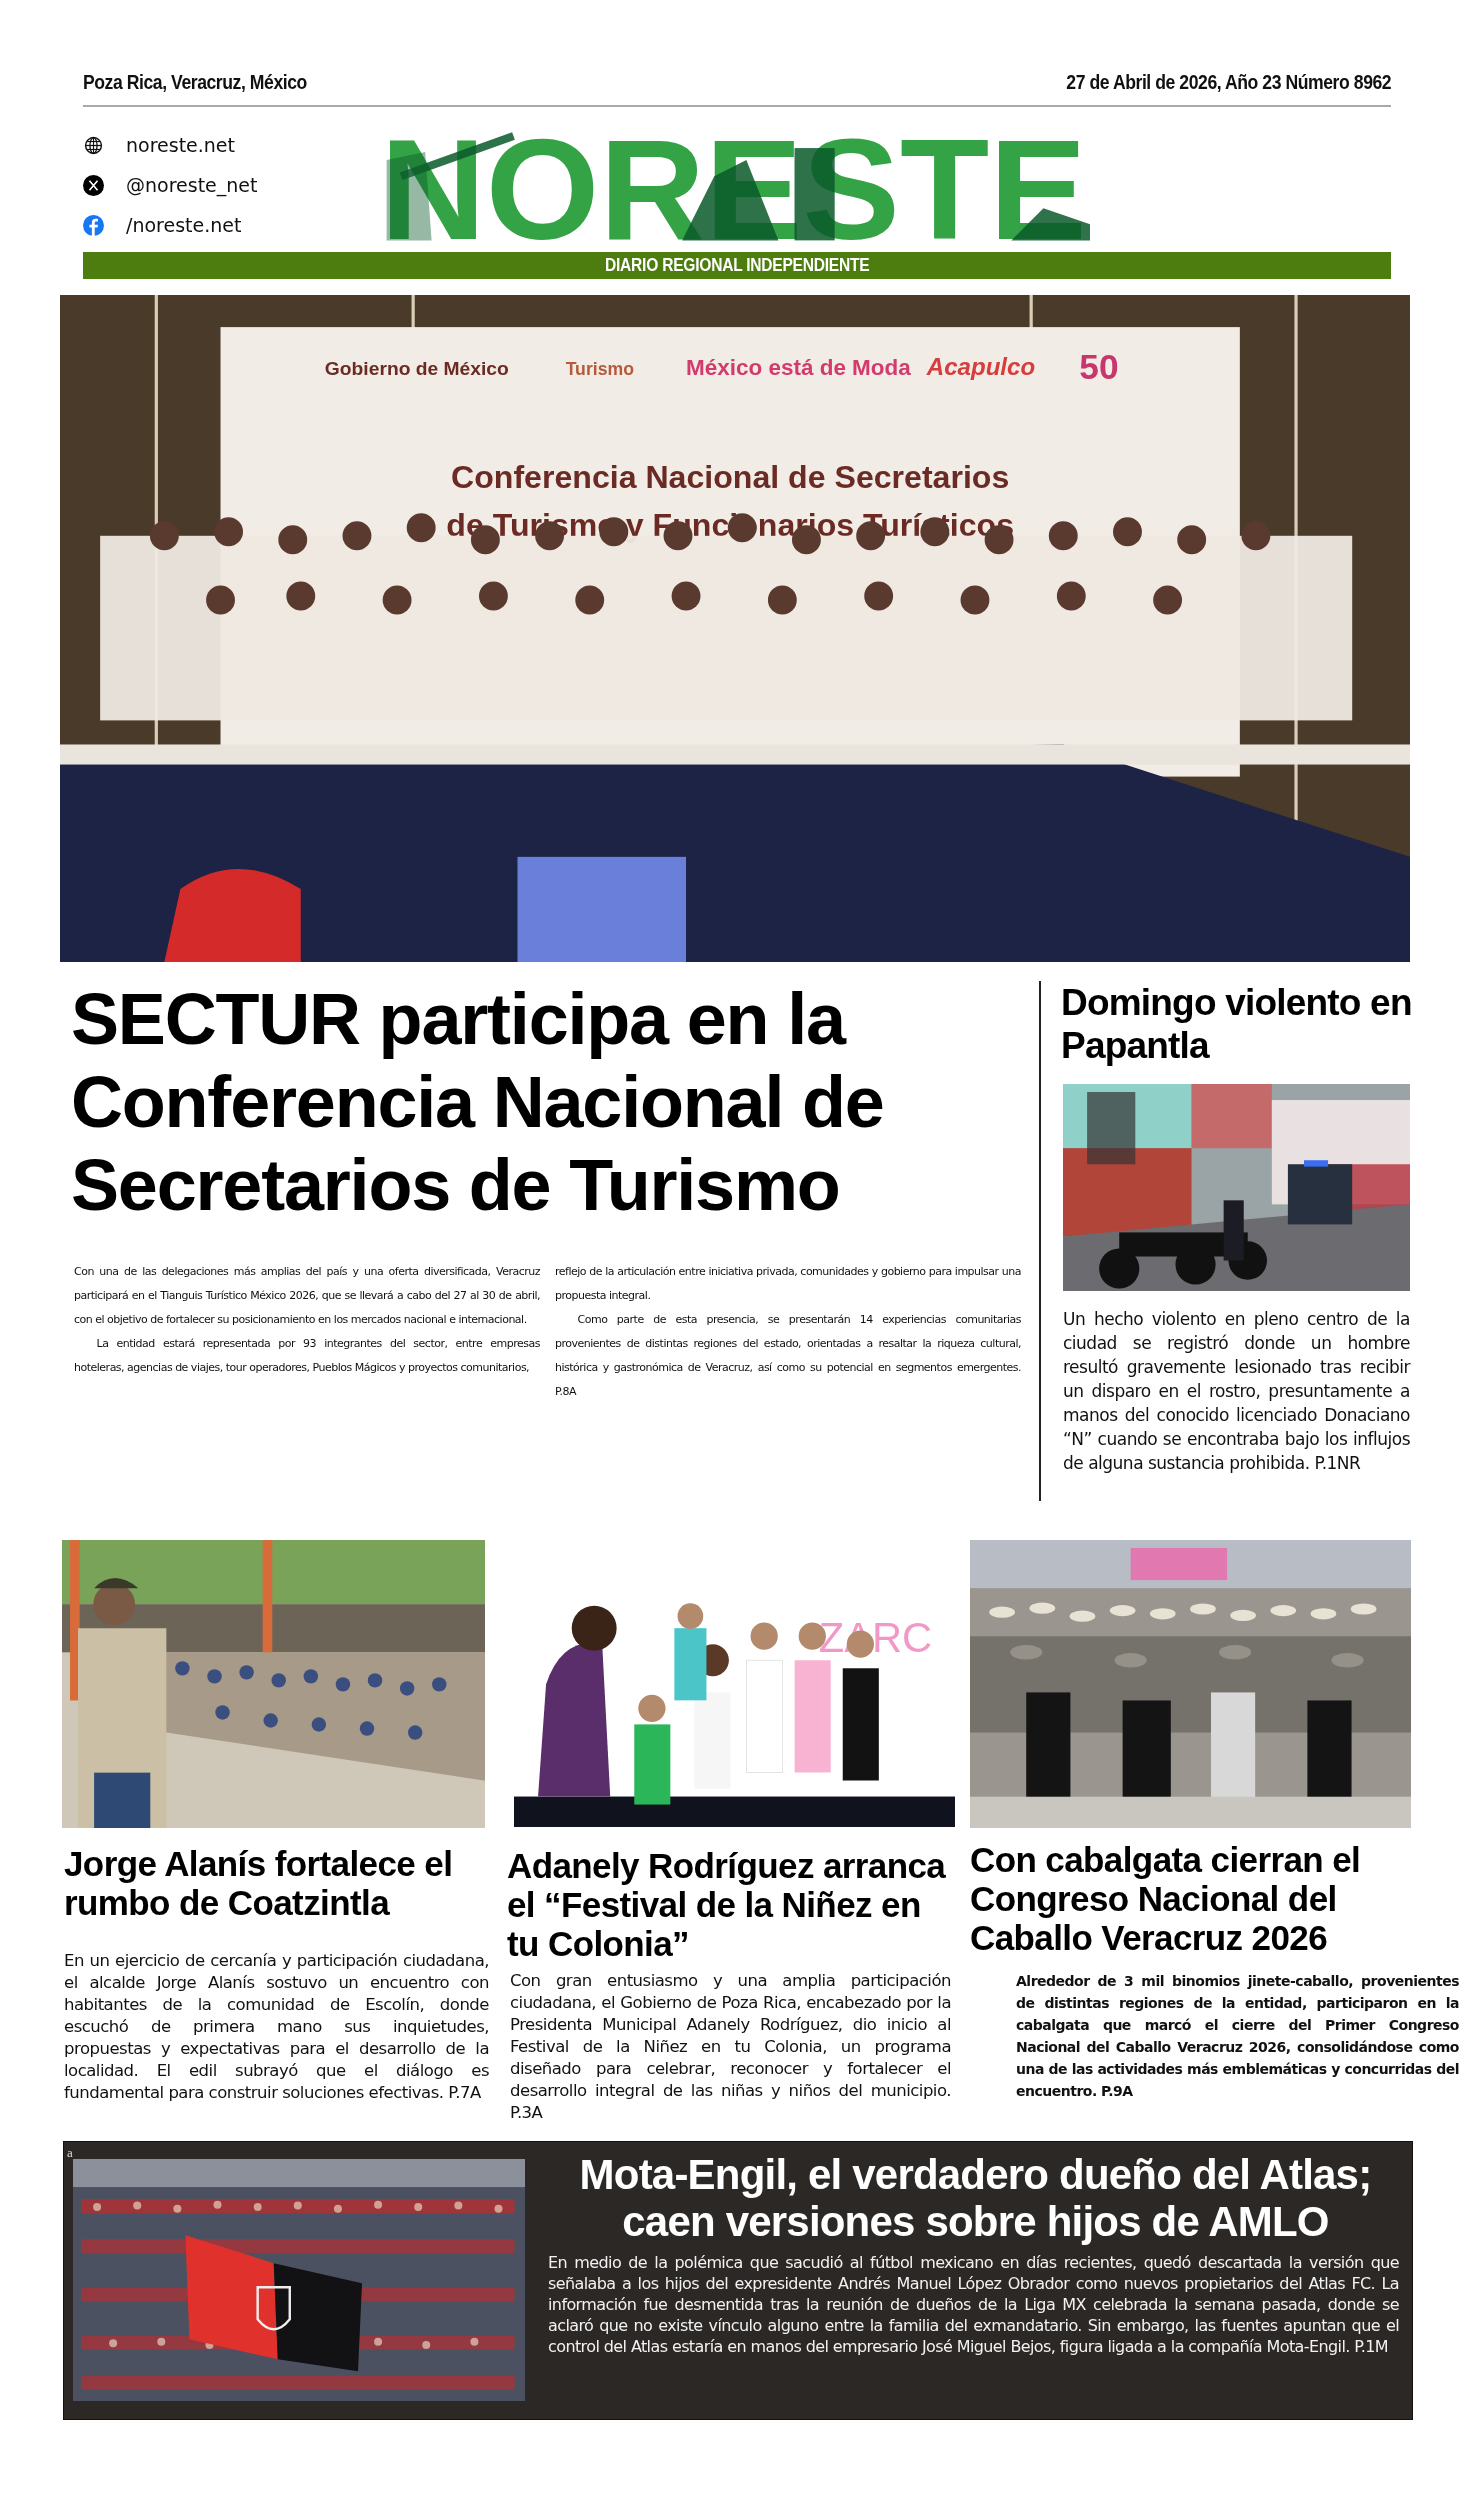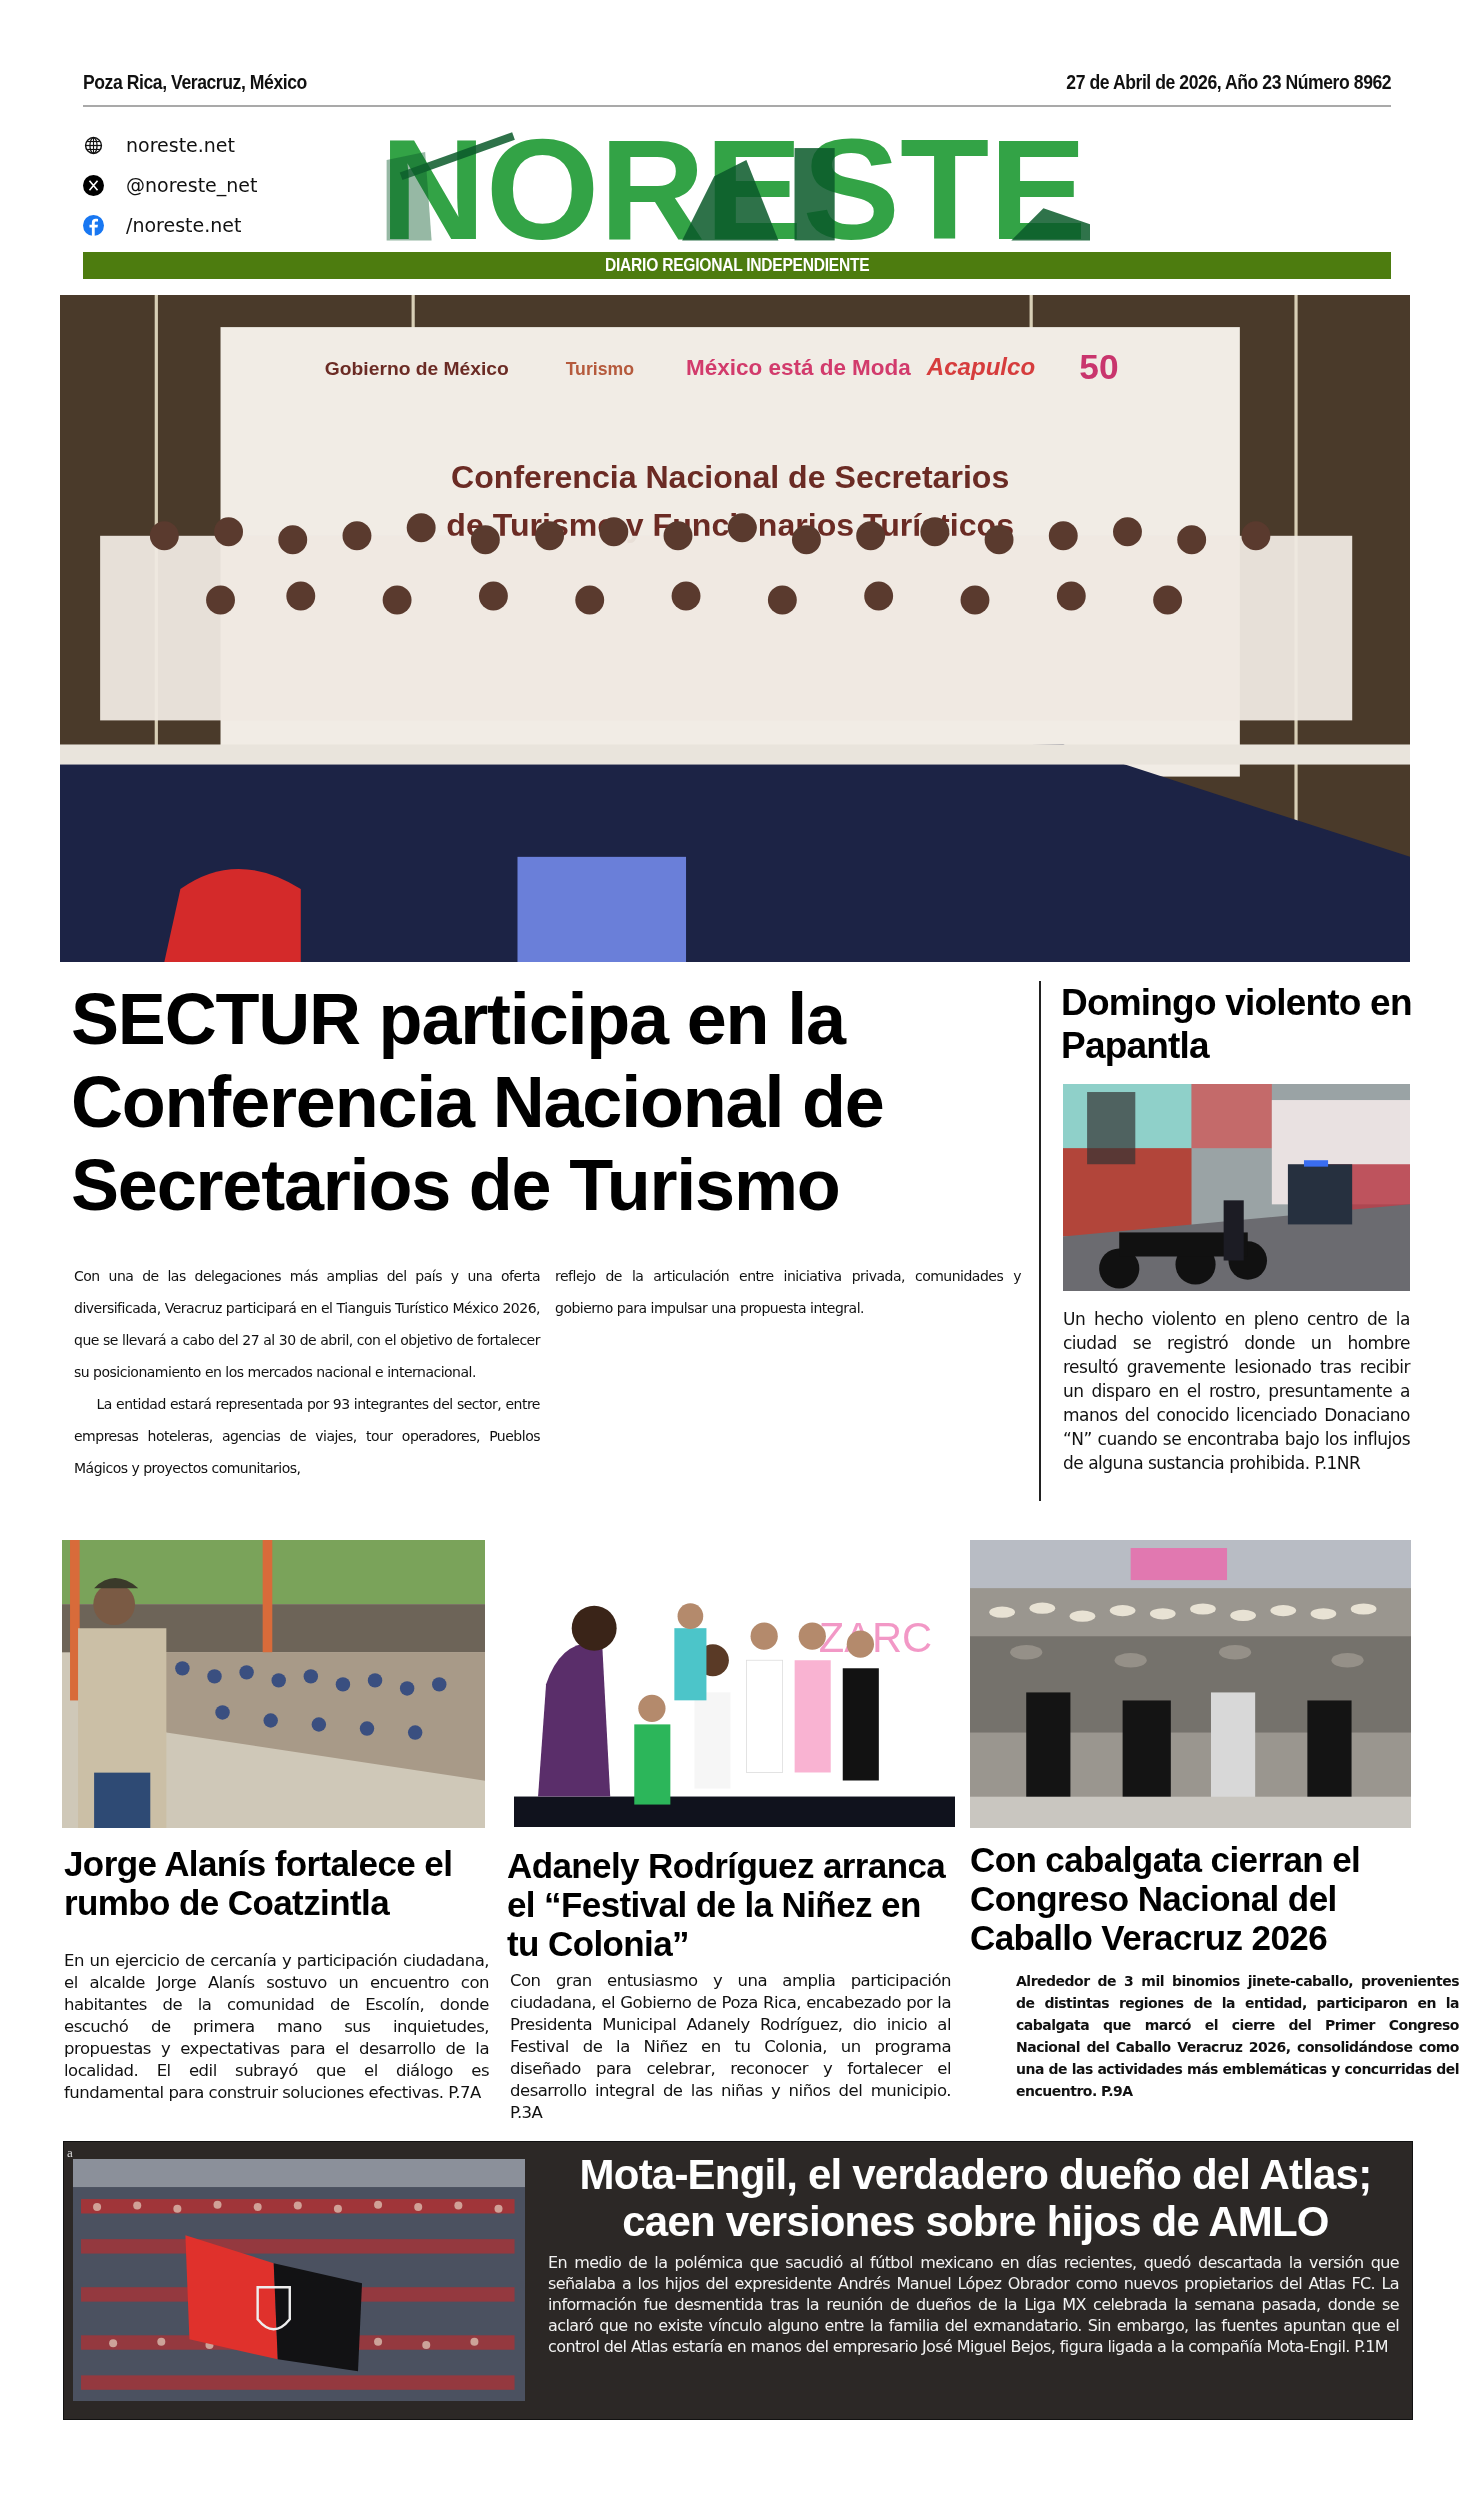--- a/index.html
+++ b/index.html
@@ -26,21 +26,21 @@
     display: flex; align-items: center; justify-content: center; }
   .band span { font-weight: bold; font-size: 19px; transform: scaleX(0.82); letter-spacing: -0.3px; }
 
   
   .photo { overflow: hidden; }
   .hero { left: 60px; top: 295px; width: 1350px; height: 667px; }
 
   
   .main-head { left: 71px; top: 978px; width: 947px; font-weight: bold; font-size: 72px;
     line-height: 83px; letter-spacing: -1.2px; color: #000; }
-  .body-text { font-family: "DejaVu Sans", sans-serif; font-size: 14px; line-height: 32px; text-align: justify;
+  .body-text { font-family: "DejaVu Sans", sans-serif; font-size: 11px; line-height: 24px; text-align: justify;
     color: #111; letter-spacing: -0.5px; }
   .body-text p { text-indent: 0; }
   .body-text p + p { text-indent: 22.5px; }
   .col1 { left: 74px; top: 1260px; width: 466px; }
   .col2 { left: 555px; top: 1260px; width: 466px; }
 
   .vrule { left: 1039px; top: 981px; width: 2.4px; height: 520px; background: #222; }
   .side-head { left: 1061px; top: 981px; width: 353px; font-weight: bold; font-size: 37px; line-height: 43px; letter-spacing: -0.8px; color: #000; }
   .side-photo { left: 1063px; top: 1084px; width: 347px; height: 207px; }
   .side-body { left: 1063px; top: 1307px; width: 347px; font-size: 17px; line-height: 24px; }
@@ -179,20 +179,21 @@
   </svg>
 </div>
 
 <div class="abs main-head">SECTUR participa en la Conferencia Nacional de Secretarios de Turismo</div>
 <div class="abs body-text col1">
   <p>Con una de las delegaciones más amplias del país y una oferta diversificada, Veracruz participará en el Tianguis Turístico México 2026, que se llevará a cabo del 27 al 30 de abril, con el objetivo de fortalecer su posicionamiento en los mercados nacional e internacional.</p>
   <p>La entidad estará representada por 93 integrantes del sector, entre empresas hoteleras, agencias de viajes, tour operadores, Pueblos Mágicos y proyectos comunitarios,</p>
 </div>
 <div class="abs body-text col2">
   <p>reflejo de la articulación entre iniciativa privada, comunidades y gobierno para impulsar una propuesta integral.</p>
+  <p>Como parte de esta presencia, se presentarán 14 experiencias comunitarias provenientes de distintas regiones del estado, orientadas a resaltar la riqueza cultural, histórica y gastronómica de Veracruz, así como su potencial en segmentos emergentes. P.8A</p>
 </div>
 
 <div class="abs vrule"></div>
 <div class="abs side-head">Domingo violento en Papantla</div>
 <div class="abs photo side-photo">
   <svg width="347" height="207" viewBox="0 0 432 258" preserveAspectRatio="none">
     <rect width="432" height="258" fill="#9aa3a5"></rect>
     <rect x="0" y="0" width="160" height="80" fill="#8fd0c9"></rect>
     <rect x="0" y="80" width="160" height="110" fill="#b2453a"></rect>
     <rect x="30" y="10" width="60" height="90" fill="#333" opacity="0.7"></rect>

